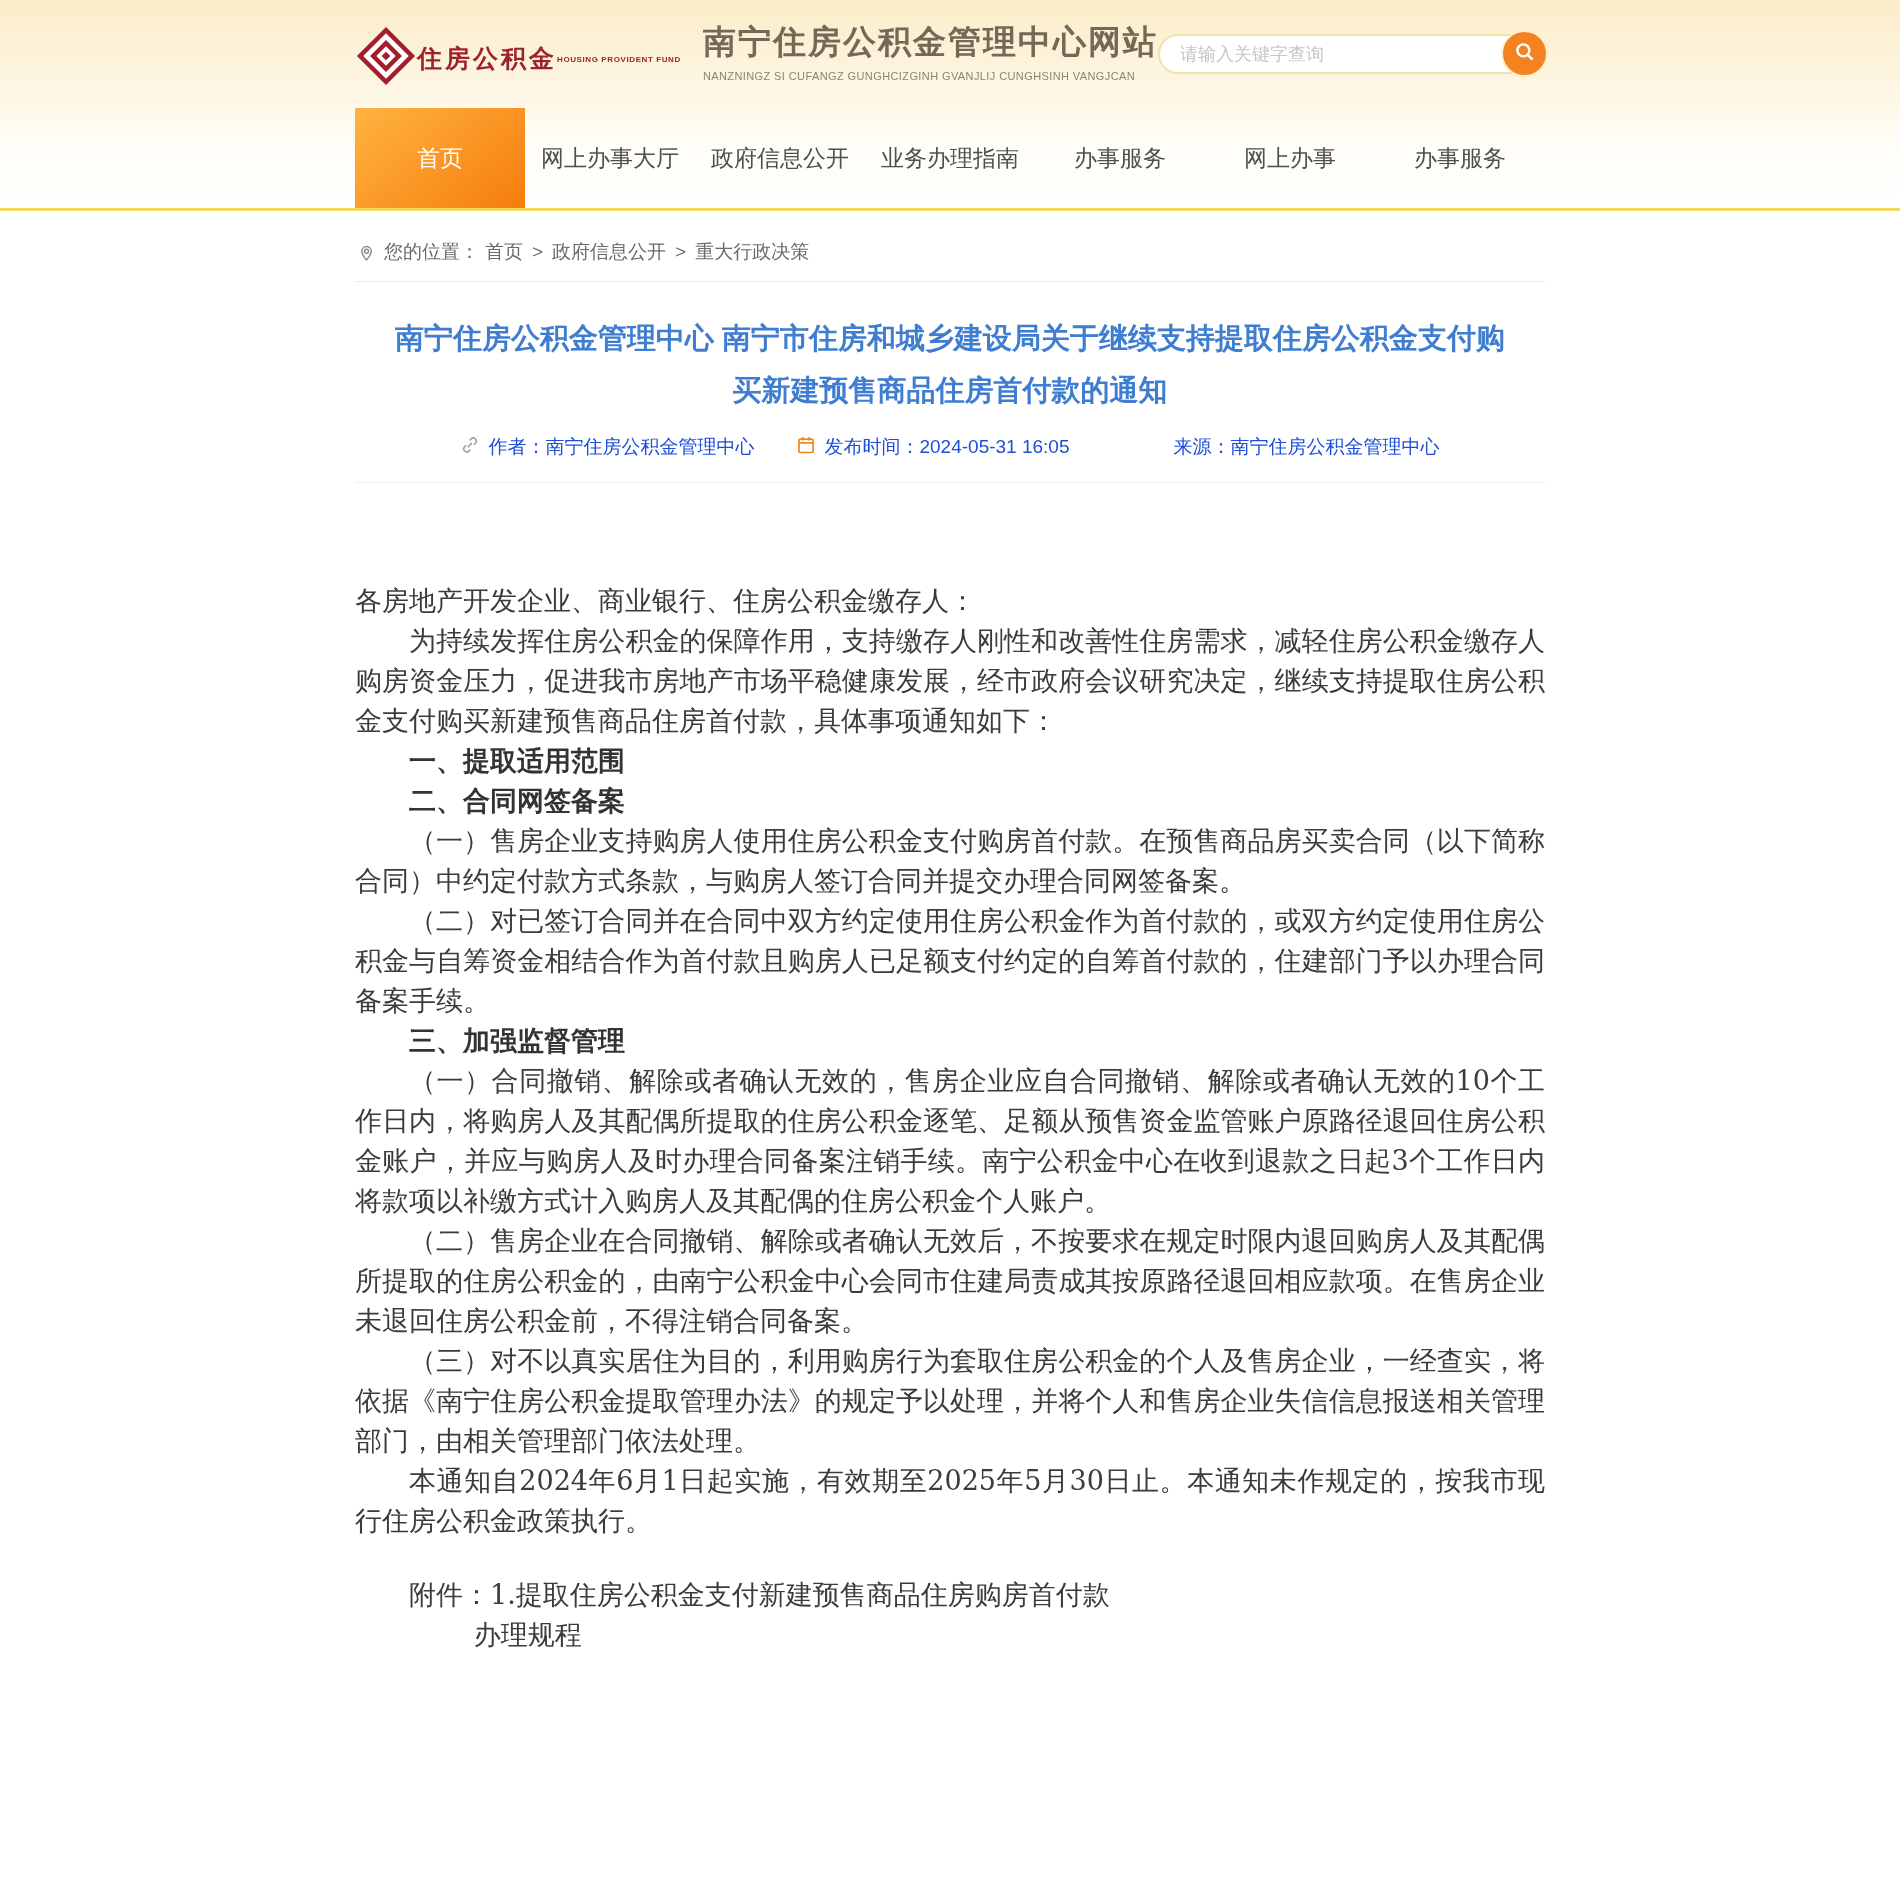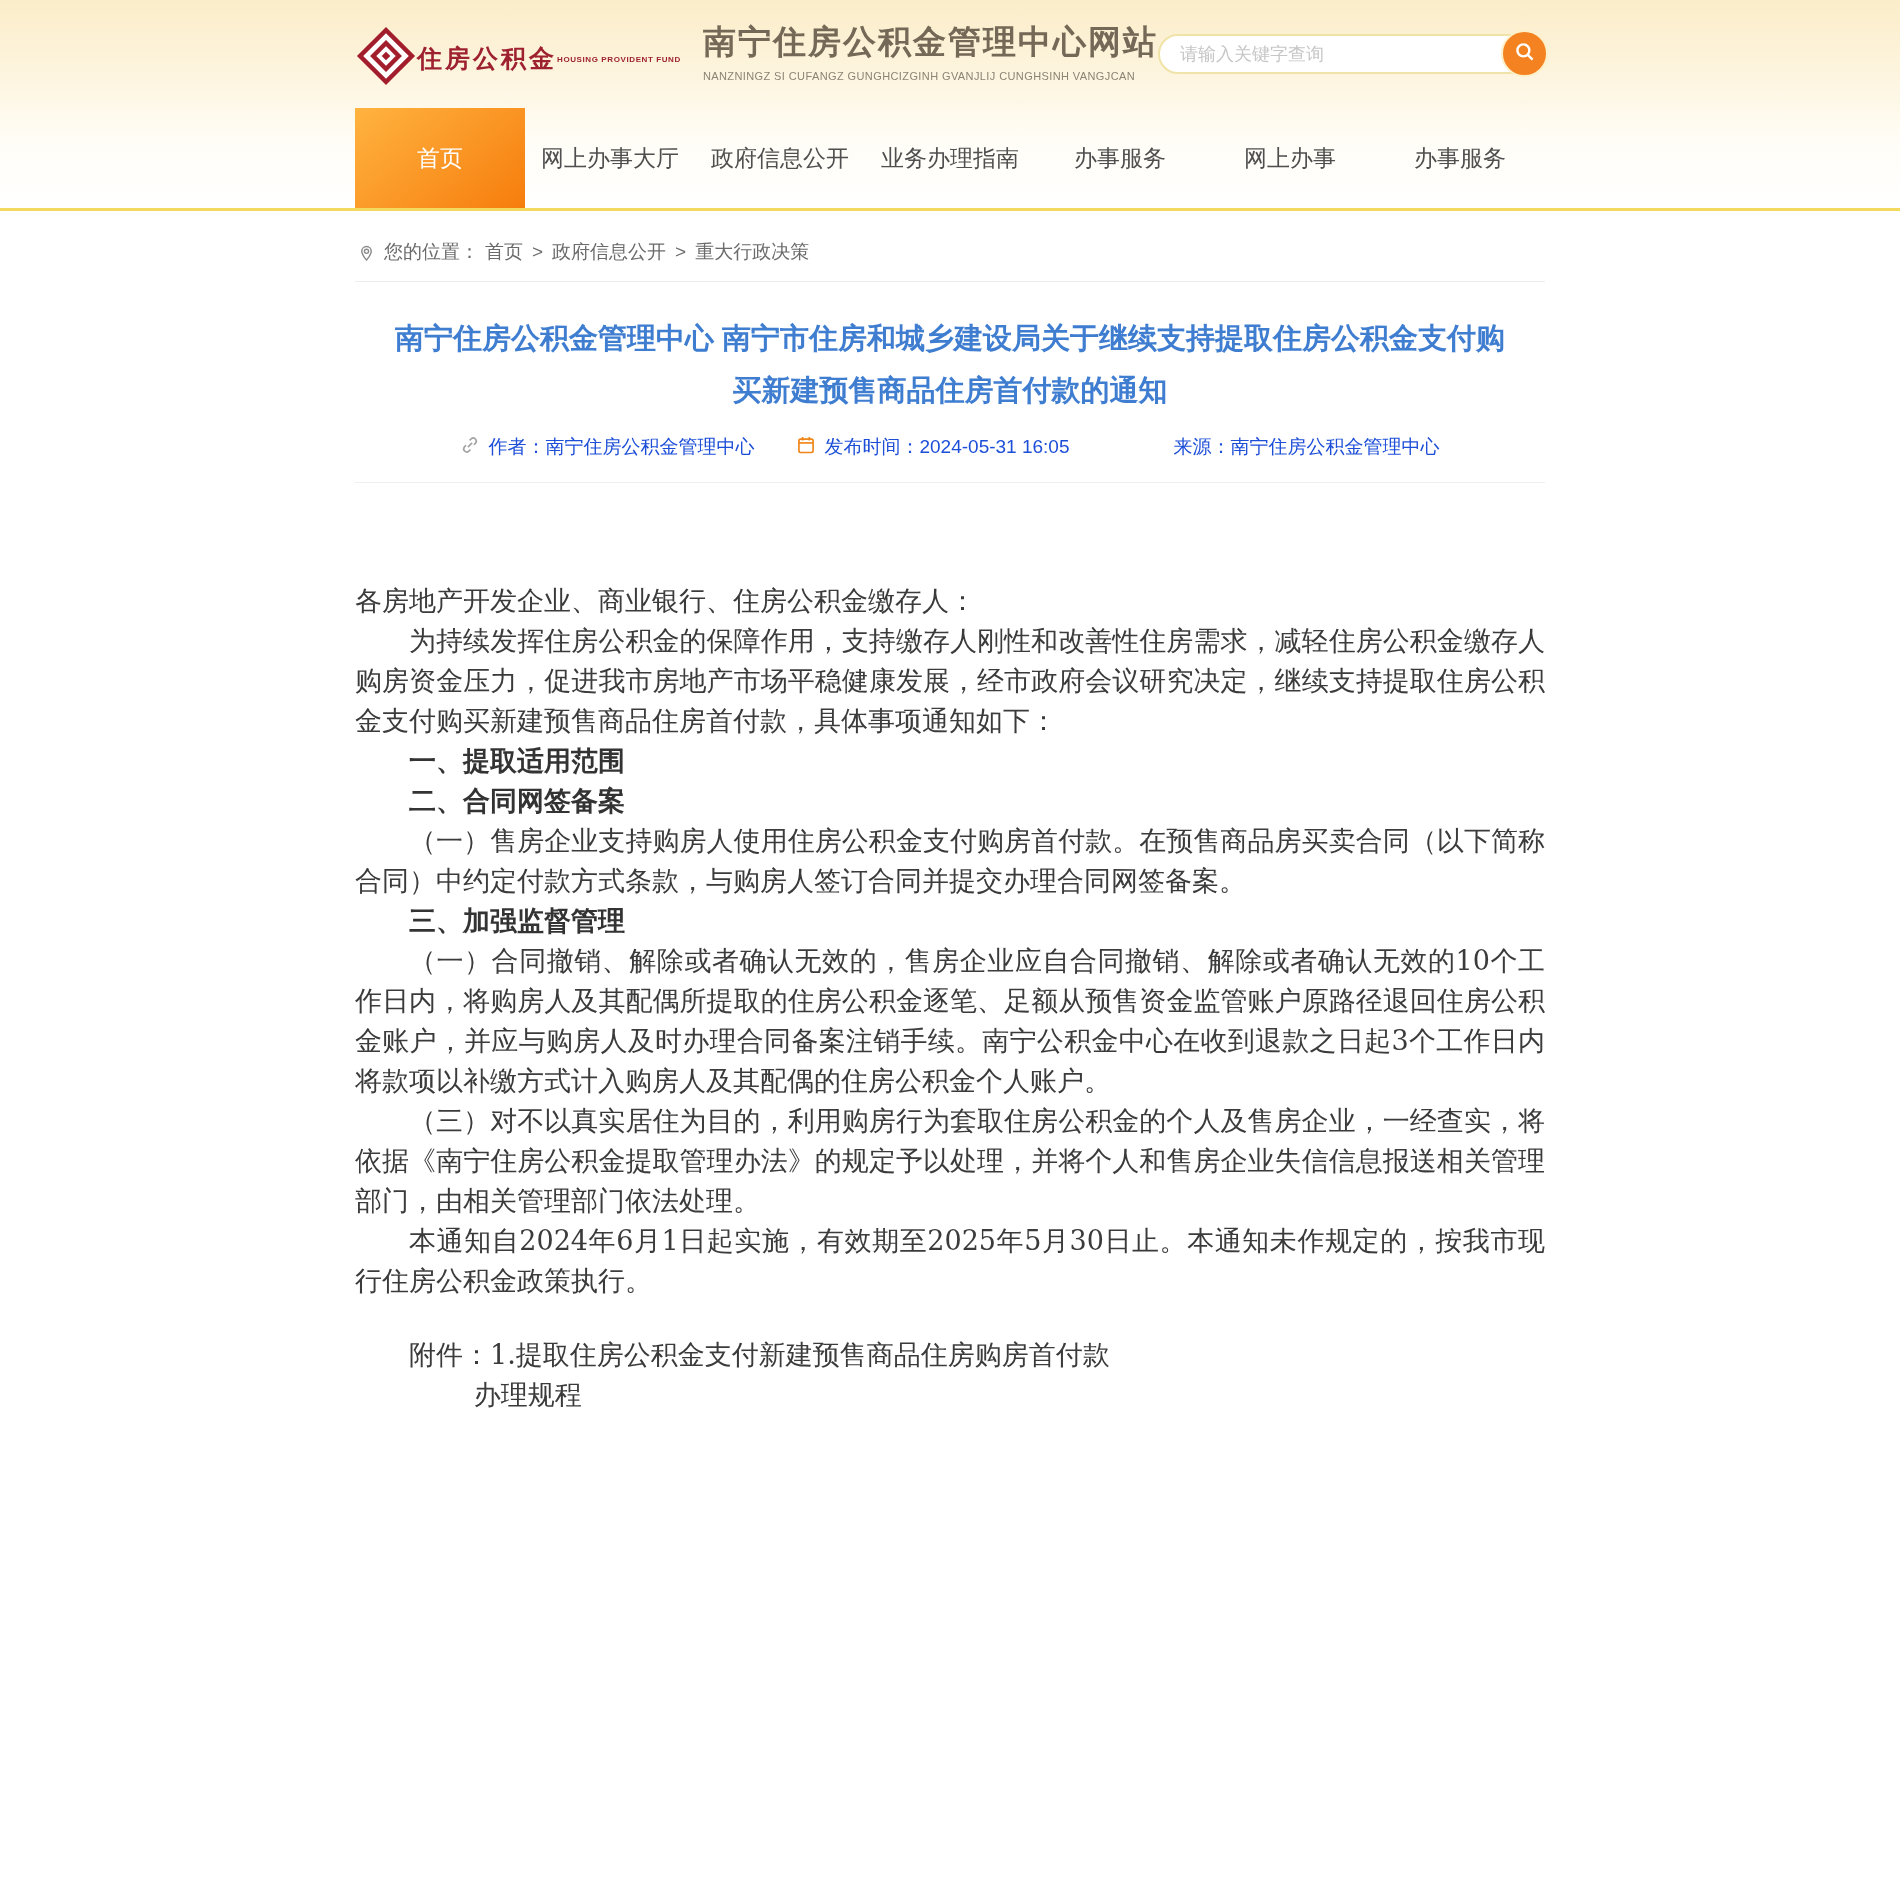--- a/index.html
+++ b/index.html
@@ -150,21 +150,23 @@
       <span>来源：南宁住房公积金管理中心</span>
     </span>
   </div>
 
   <article class="article-body" id="article-body">
       <div class="ln plain">各房地产开发企业、商业银行、住房公积金缴存人：</div>
       <div class="ln indent">为持续发挥住房公积金的保障作用，支持缴存人刚性和改善性住房需求，减轻住房公积金缴存人购房资金压力，促进我市房地产市场平稳健康发展，经市政府会议研究决定，继续支持提取住房公积金支付购买新建预售商品住房首付款，具体事项通知如下：</div>
       <div class="ln heading">一、提取适用范围</div>
       <div class="ln heading">二、合同网签备案</div>
       <div class="ln indent">（一）售房企业支持购房人使用住房公积金支付购房首付款。在预售商品房买卖合同（以下简称合同）中约定付款方式条款，与购房人签订合同并提交办理合同网签备案。</div>
+      <div class="ln indent">（二）对已签订合同并在合同中双方约定使用住房公积金作为首付款的，或双方约定使用住房公积金与自筹资金相结合作为首付款且购房人已足额支付约定的自筹首付款的，住建部门予以办理合同备案手续。</div>
       <div class="ln heading">三、加强监督管理</div>
       <div class="ln indent">（一）合同撤销、解除或者确认无效的，售房企业应自合同撤销、解除或者确认无效的10个工作日内，将购房人及其配偶所提取的住房公积金逐笔、足额从预售资金监管账户原路径退回住房公积金账户，并应与购房人及时办理合同备案注销手续。南宁公积金中心在收到退款之日起3个工作日内将款项以补缴方式计入购房人及其配偶的住房公积金个人账户。</div>
+      <div class="ln indent">（二）售房企业在合同撤销、解除或者确认无效后，不按要求在规定时限内退回购房人及其配偶所提取的住房公积金的，由南宁公积金中心会同市住建局责成其按原路径退回相应款项。在售房企业未退回住房公积金前，不得注销合同备案。</div>
       <div class="ln indent">（三）对不以真实居住为目的，利用购房行为套取住房公积金的个人及售房企业，一经查实，将依据《南宁住房公积金提取管理办法》的规定予以处理，并将个人和售房企业失信信息报送相关管理部门，由相关管理部门依法处理。</div>
       <div class="ln indent">本通知自2024年6月1日起实施，有效期至2025年5月30日止。本通知未作规定的，按我市现行住房公积金政策执行。</div>
       <div class="ln attach-first">附件：1.提取住房公积金支付新建预售商品住房购房首付款</div>
       <div class="ln attach-cont">办理规程</div>
     </article>
 
 </main>
 
 </body></html>

